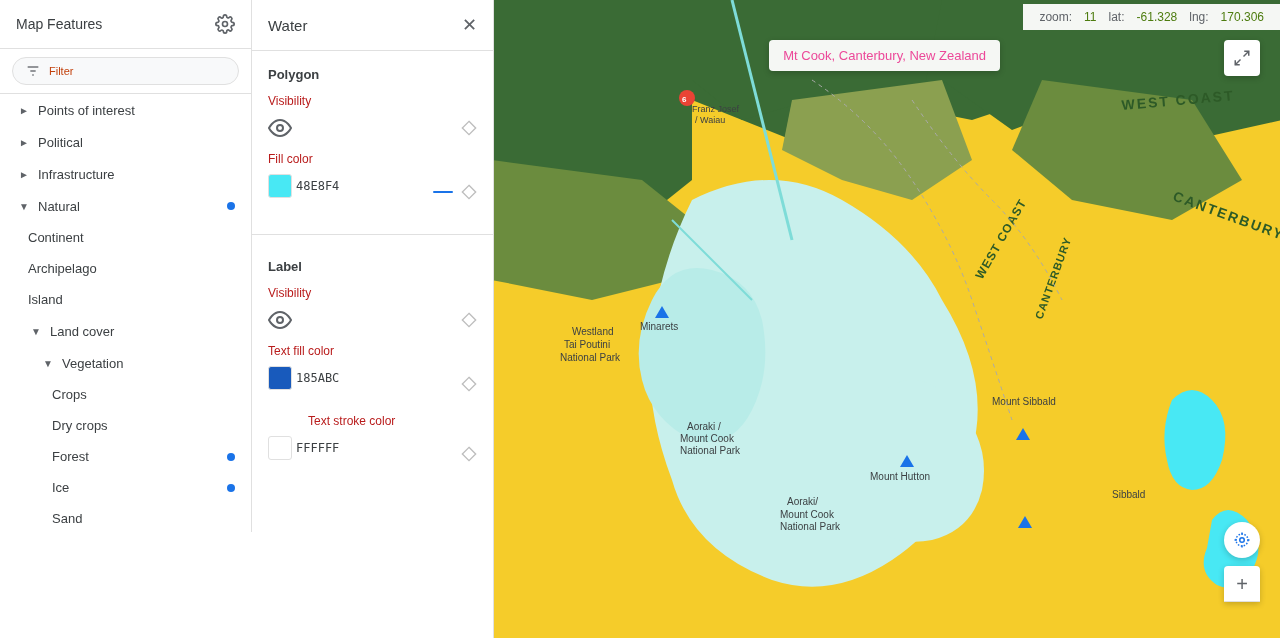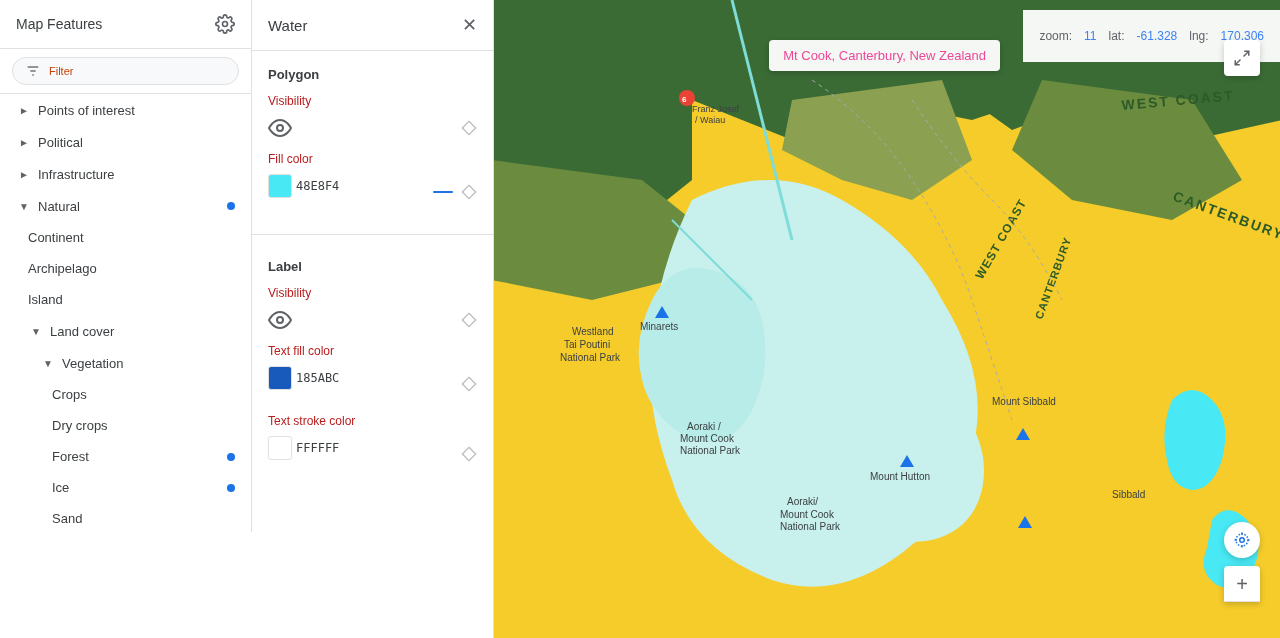--- a/index.html
+++ b/index.html
@@ -195,32 +195,32 @@
     .map-area {
       flex: 1;
       height: 638px;
       position: relative;
       overflow: hidden;
       background: #f5dc5a;
     }
 
     .map-topbar {
       position: absolute;
-      top: 10px; right: 0;
+      top: 4px; right: 0;
       background: rgba(255,255,255,0.95);
-      padding: 19px 16px;
+      padding: 6px 16px;
       font-size: 12px;
       color: #3c4043;
       z-index: 10;
       display: flex;
       gap: 12px;
     }
 
     .map-label { color: #5f6368; }
-    .map-val { color: #3b82f6; font-weight: 500; }
+    .map-val { color: #4d7c0f; font-weight: 500; }
 
     .map-tooltip {
       position: absolute;
       top: 55px; right: 20px;
       background: rgba(255,255,255,0.95);
       padding: 8px 14px;
       border-radius: 4px;
       font-size: 13px;
       color: #ec4899;
       z-index: 10;
@@ -434,21 +434,21 @@
     <div class="color-row-wrapper">
       <div class="color-row">
         <div class="color-swatch" style="background:#185ABC;"></div>
         <span class="color-value">185ABC</span>
       </div>
       <svg class="diamond-icon" viewBox="0 0 24 24" fill="none" stroke="#bdbdbd" stroke-width="2">
         <polygon points="12,2 22,12 12,22 2,12"></polygon>
       </svg>
     </div>
 
-    <div class="prop-label" style="margin-top:12px;">Text stroke color</div>
+    <div class="prop-label" style="margin-top:12px;margin-left:40px;">Text stroke color</div>
     <div class="color-row-wrapper">
       <div class="color-row">
         <div class="color-swatch" style="background:#FFFFFF; border:1px solid #e0e0e0;"></div>
         <span class="color-value">FFFFFF</span>
       </div>
       <svg class="diamond-icon" viewBox="0 0 24 24" fill="none" stroke="#bdbdbd" stroke-width="2">
         <polygon points="12,2 22,12 12,22 2,12"></polygon>
       </svg>
     </div>
   </div>

